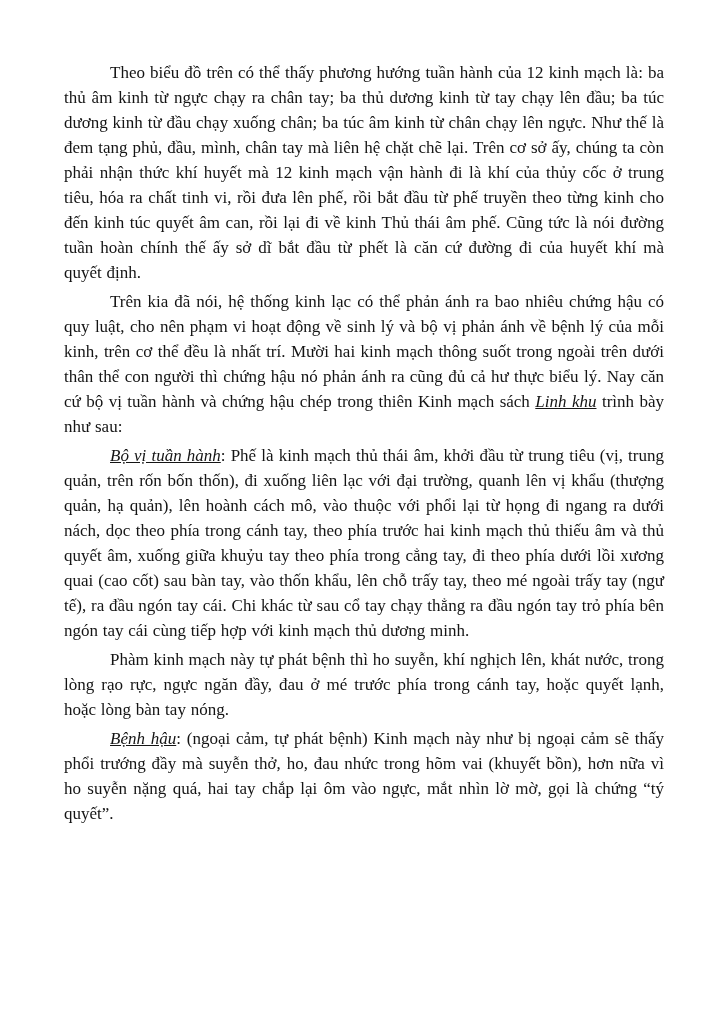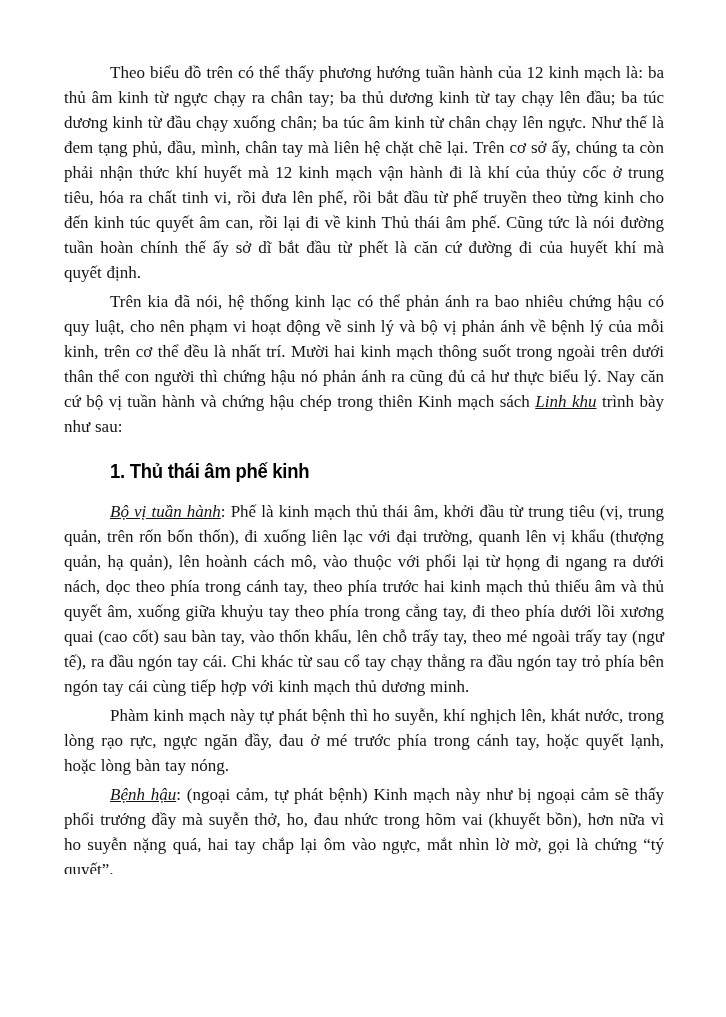--- a/index.html
+++ b/index.html
@@ -88,23 +88,20 @@
 <body>
 
 <div class="page">
 
   <div class="content">
     <div>
         <p class="para"><span>Theo biểu đồ trên có thể thấy phương hướng tuần hành của 12 kinh mạch là: ba thủ âm kinh từ ngực chạy ra chân tay; ba thủ dương kinh từ tay chạy lên đầu; ba túc dương kinh từ đầu chạy xuống chân; ba túc âm kinh từ chân chạy lên ngực. Như thế là đem tạng phủ, đầu, mình, chân tay mà liên hệ chặt chẽ lại. Trên cơ sở ấy, chúng ta còn phải nhận thức khí huyết mà 12 kinh mạch vận hành đi là khí của thủy cốc ở trung tiêu, hóa ra chất tinh vi, rồi đưa lên phế, rồi bắt đầu từ phế truyền theo từng kinh cho đến kinh túc quyết âm can, rồi lại đi về kinh Thủ thái âm phế. Cũng tức là nói đường tuần hoàn chính thế ấy sở dĩ bắt đầu từ phết là căn cứ đường đi của huyết khí mà quyết định.</span></p>
         <p class="para"><span>Trên kia đã nói, hệ thống kinh lạc có thể phản ánh ra bao nhiêu chứng hậu có quy luật, cho nên phạm vi hoạt động về sinh lý và bộ vị phản ánh về bệnh lý của mỗi kinh, trên cơ thể đều là nhất trí. Mười hai kinh mạch thông suốt trong ngoài trên dưới thân thể con người thì chứng hậu nó phản ánh ra cũng đủ cả hư thực biểu lý. Nay căn cứ bộ vị tuần hành và chứng hậu chép trong thiên Kinh mạch sách </span><span class="it">Linh khu</span><span> trình bày như sau:</span></p>
       </div>
 
-    <h2 class="section-heading">
-      <span class="condensed">1. Thủ thái âm phế kinh</span>
-    </h2>
 
     <div>
         <p class="para"><span class="it">Bộ vị tuần hành</span><span>: Phế là kinh mạch thủ thái âm, khởi đầu từ trung tiêu (vị, trung quản, trên rốn bốn thốn), đi xuống liên lạc với đại trường, quanh lên vị khẩu (thượng quản, hạ quản), lên hoành cách mô, vào thuộc với phổi lại từ họng đi ngang ra dưới nách, dọc theo phía trong cánh tay, theo phía trước hai kinh mạch thủ thiếu âm và thủ quyết âm, xuống giữa khuỷu tay theo phía trong cẳng tay, đi theo phía dưới lồi xương quai (cao cốt) sau bàn tay, vào thốn khẩu, lên chỗ trấy tay, theo mé ngoài trấy tay (ngư tế), ra đầu ngón tay cái. Chi khác từ sau cổ tay chạy thẳng ra đầu ngón tay trỏ phía bên ngón tay cái cùng tiếp hợp với kinh mạch thủ dương minh.</span></p>
         <p class="para"><span>Phàm kinh mạch này tự phát bệnh thì ho suyễn, khí nghịch lên, khát nước, trong lòng rạo rực, ngực ngăn đầy, đau ở mé trước phía trong cánh tay, hoặc quyết lạnh, hoặc lòng bàn tay nóng.</span></p>
         <p class="para"><span class="it">Bệnh hậu</span><span>: (ngoại cảm, tự phát bệnh) Kinh mạch này như bị ngoại cảm sẽ thấy phổi trướng đầy mà suyễn thở, ho, đau nhức trong hõm vai (khuyết bồn), hơn nữa vì ho suyễn nặng quá, hai tay chắp lại ôm vào ngực, mắt nhìn lờ mờ, gọi là chứng “tý quyết”.</span></p>
       </div>
   </div>
 
   <div class="footer-bar">
     <span class="page-num">118</span>

